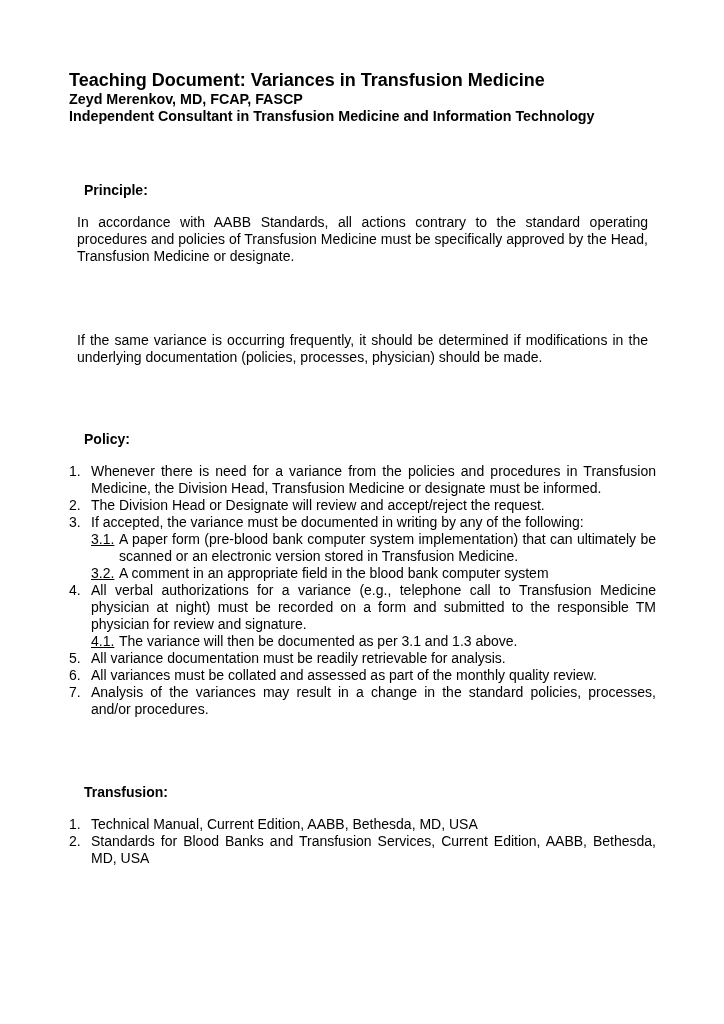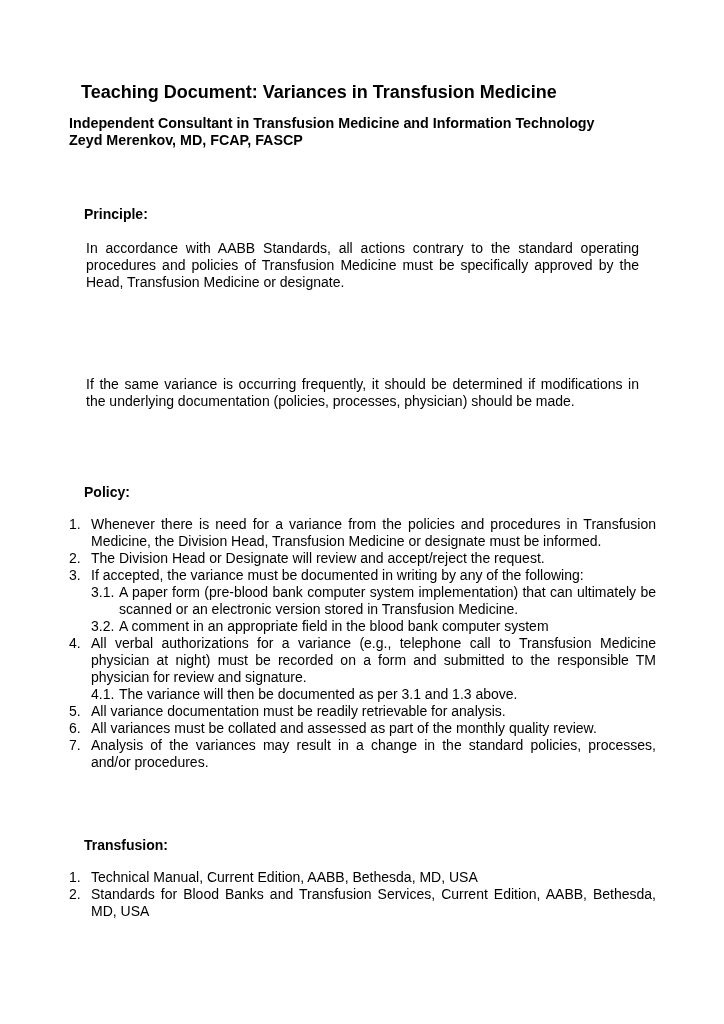--- a/index.html
+++ b/index.html
@@ -1,42 +1,42 @@
 <!DOCTYPE html>
 <html><head>
 <meta charset="utf-8">
 <style>
   html, body { margin: 0; padding: 0; background: #ffffff; }
   body { width: 724px; height: 1024px; position: relative; overflow: hidden;
          font-family: "Liberation Sans", sans-serif; color: #000; }
   .page { position: absolute; left: 69px; top: 70px; width: 587px; }
-  .title { font-size: 18px; font-weight: bold; line-height: 21px; margin: 12px; }
+  .title { font-size: 18px; font-weight: bold; line-height: 21px; margin: 0; }
   .subtitle { font-size: 14.3px; font-weight: bold; line-height: 17px; margin: 0; }
   .section-heading { font-size: 14px; font-weight: bold; line-height: 17px; margin: 15px; }
-  p.body { font-size: 14px; line-height: 17px; margin: 17px; text-align: justify; }
+  p.body { font-size: 14px; line-height: 17px; margin: 8px; text-align: justify; }
   .gap-l { height: 42px; }
   .gap-m { height: 17px; }
   .gap-xl { height: 51px; }
   ol.main { list-style: none; margin: 0; padding: 0; }
   ol.main > li { position: relative; padding-left: 22px; font-size: 14px; line-height: 17px; text-align: justify; }
   ol.main > li .num { position: absolute; left: 0; top: 0; }
   ol.sub { list-style: none; margin: 0; padding: 0; }
   ol.sub > li { position: relative; padding-left: 28px; font-size: 14px; line-height: 17px; text-align: justify; }
-  ol.sub > li .num { position: absolute; left: 0; top: 0; }
+  ol.sub > li .num { position: absolute; left: 0; top: 0; text-decoration: underline; }
   .italic { }
 </style>
 </head>
 <body>
 
 <div class="page">
 
   <div>
     <h1 class="title">Teaching Document:  Variances in Transfusion Medicine</h1>
+    <div class="subtitle">Zeyd Merenkov, MD, FCAP, FASCP</div>
     <div class="subtitle">Independent Consultant in Transfusion Medicine and Information Technology</div>
-    <div class="subtitle">Zeyd Merenkov, MD, FCAP, FASCP</div>
   </div>
 
   <div class="gap-l"></div>
 
   <section>
     <div class="section-heading">Principle:</div>
     <p class="body">In accordance with AABB Standards, all actions contrary to the standard operating procedures and policies of Transfusion Medicine must be specifically approved by the Head, Transfusion Medicine or designate.</p>
     <div class="gap-m"></div>
     <div class="gap-m"></div>
     <div class="gap-m"></div>

